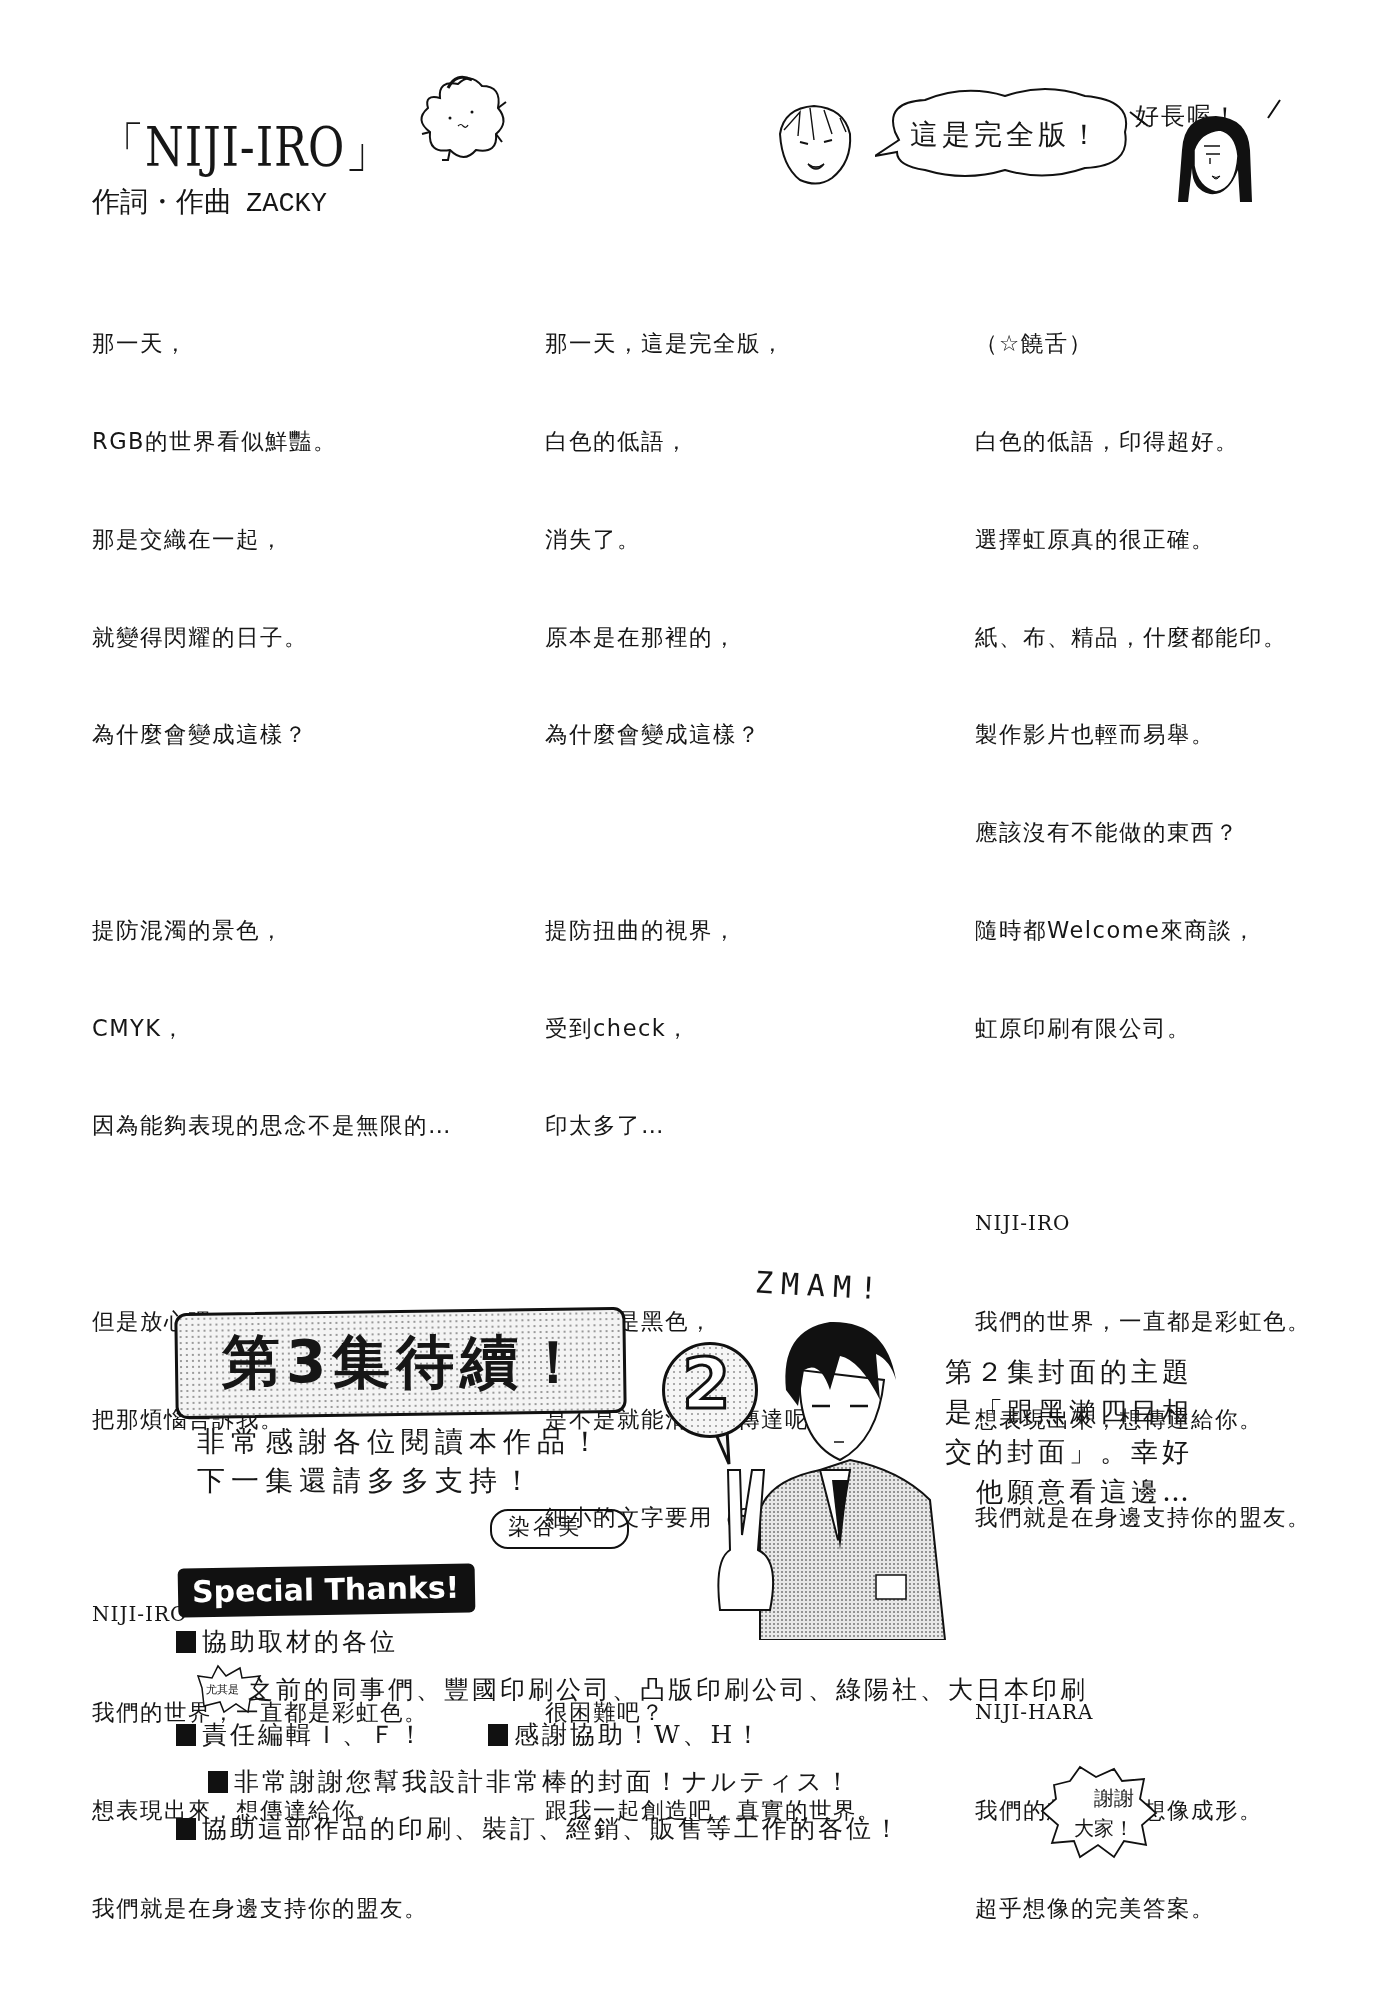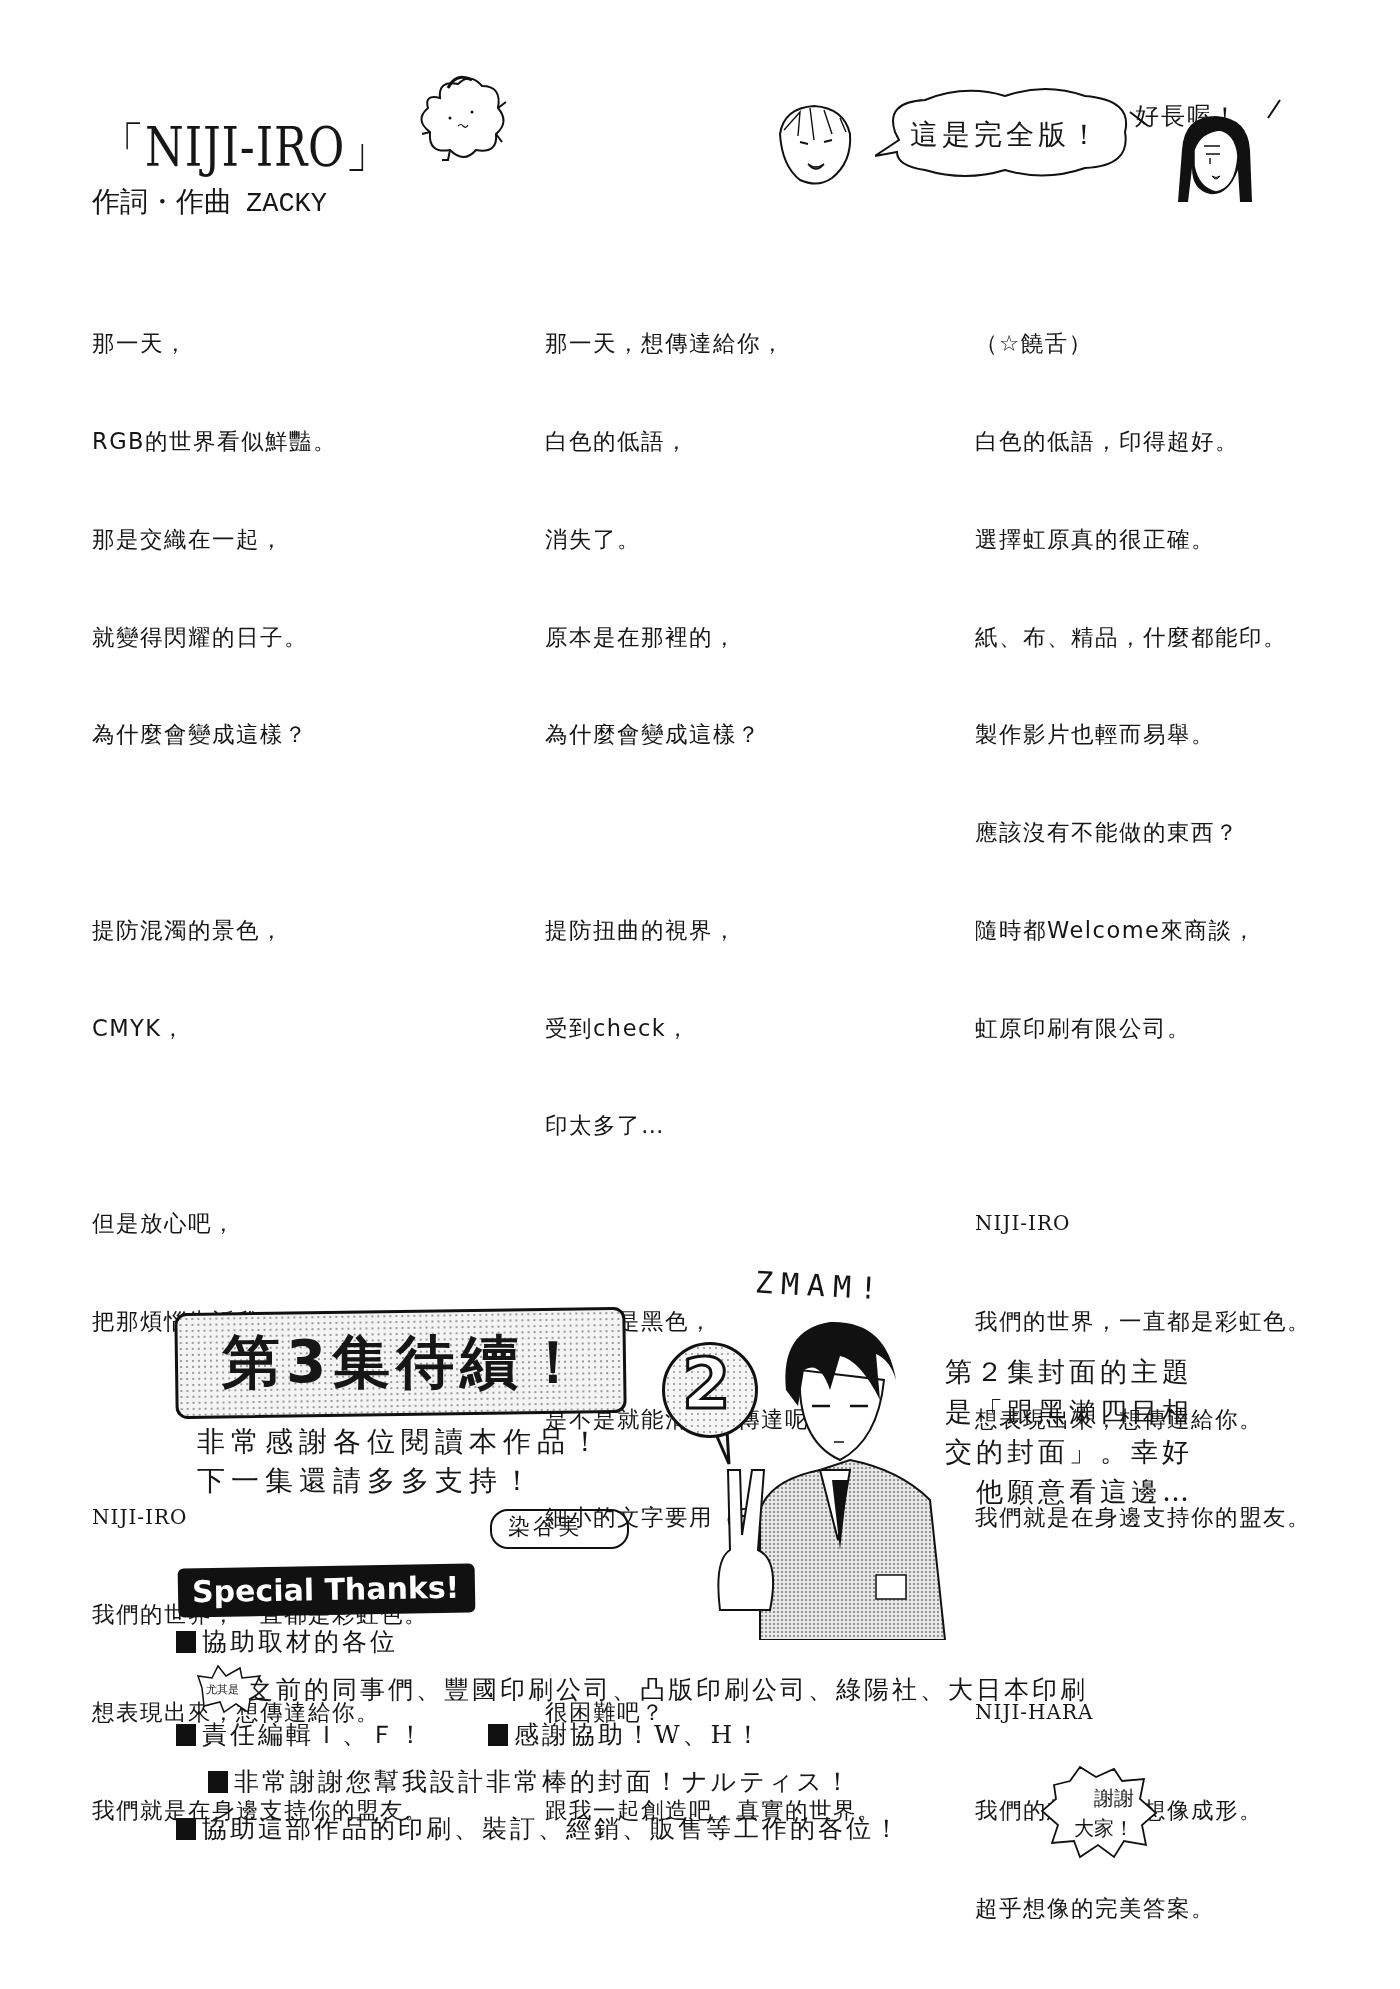--- a/index.html
+++ b/index.html
@@ -107,39 +107,40 @@
 
 <div class="abs col col1">
   <span class="line">那一天，</span>
   <span class="line">RGB的世界看似鮮豔。</span>
   <span class="line">那是交織在一起，</span>
   <span class="line">就變得閃耀的日子。</span>
   <span class="line">為什麼會變成這樣？</span>
   <span class="gap"></span>
   <span class="line">提防混濁的景色，</span>
   <span class="line">CMYK，</span>
+  <span class="line">因為能夠表現的思念不是無限的…</span>
   <span class="gap"></span>
   <span class="line">但是放心吧，</span>
   <span class="line">把那煩惱告訴我。</span>
   <span class="gap"></span>
   <span class="line en">NIJI-IRO</span>
   <span class="line">我們的世界，一直都是彩虹色。</span>
   <span class="line">想表現出來，想傳達給你。</span>
   <span class="line">我們就是在身邊支持你的盟友。</span>
   
   
   
   
   
   
   
 </div>
 
 <div class="abs col col2">
-  <span class="line">那一天，想傳達給你，</span>
+  <span class="line">那一天，這是完全版，</span>
   <span class="line">白色的低語，</span>
   <span class="line">消失了。</span>
   <span class="line">原本是在那裡的，</span>
   <span class="line">為什麼會變成這樣？</span>
   <span class="gap"></span>
   <span class="line">提防扭曲的視界，</span>
   <span class="line">受到check，</span>
   <span class="line">印太多了…</span>
   <span class="gap"></span>
   <span class="line">如果都是黑色，</span>

